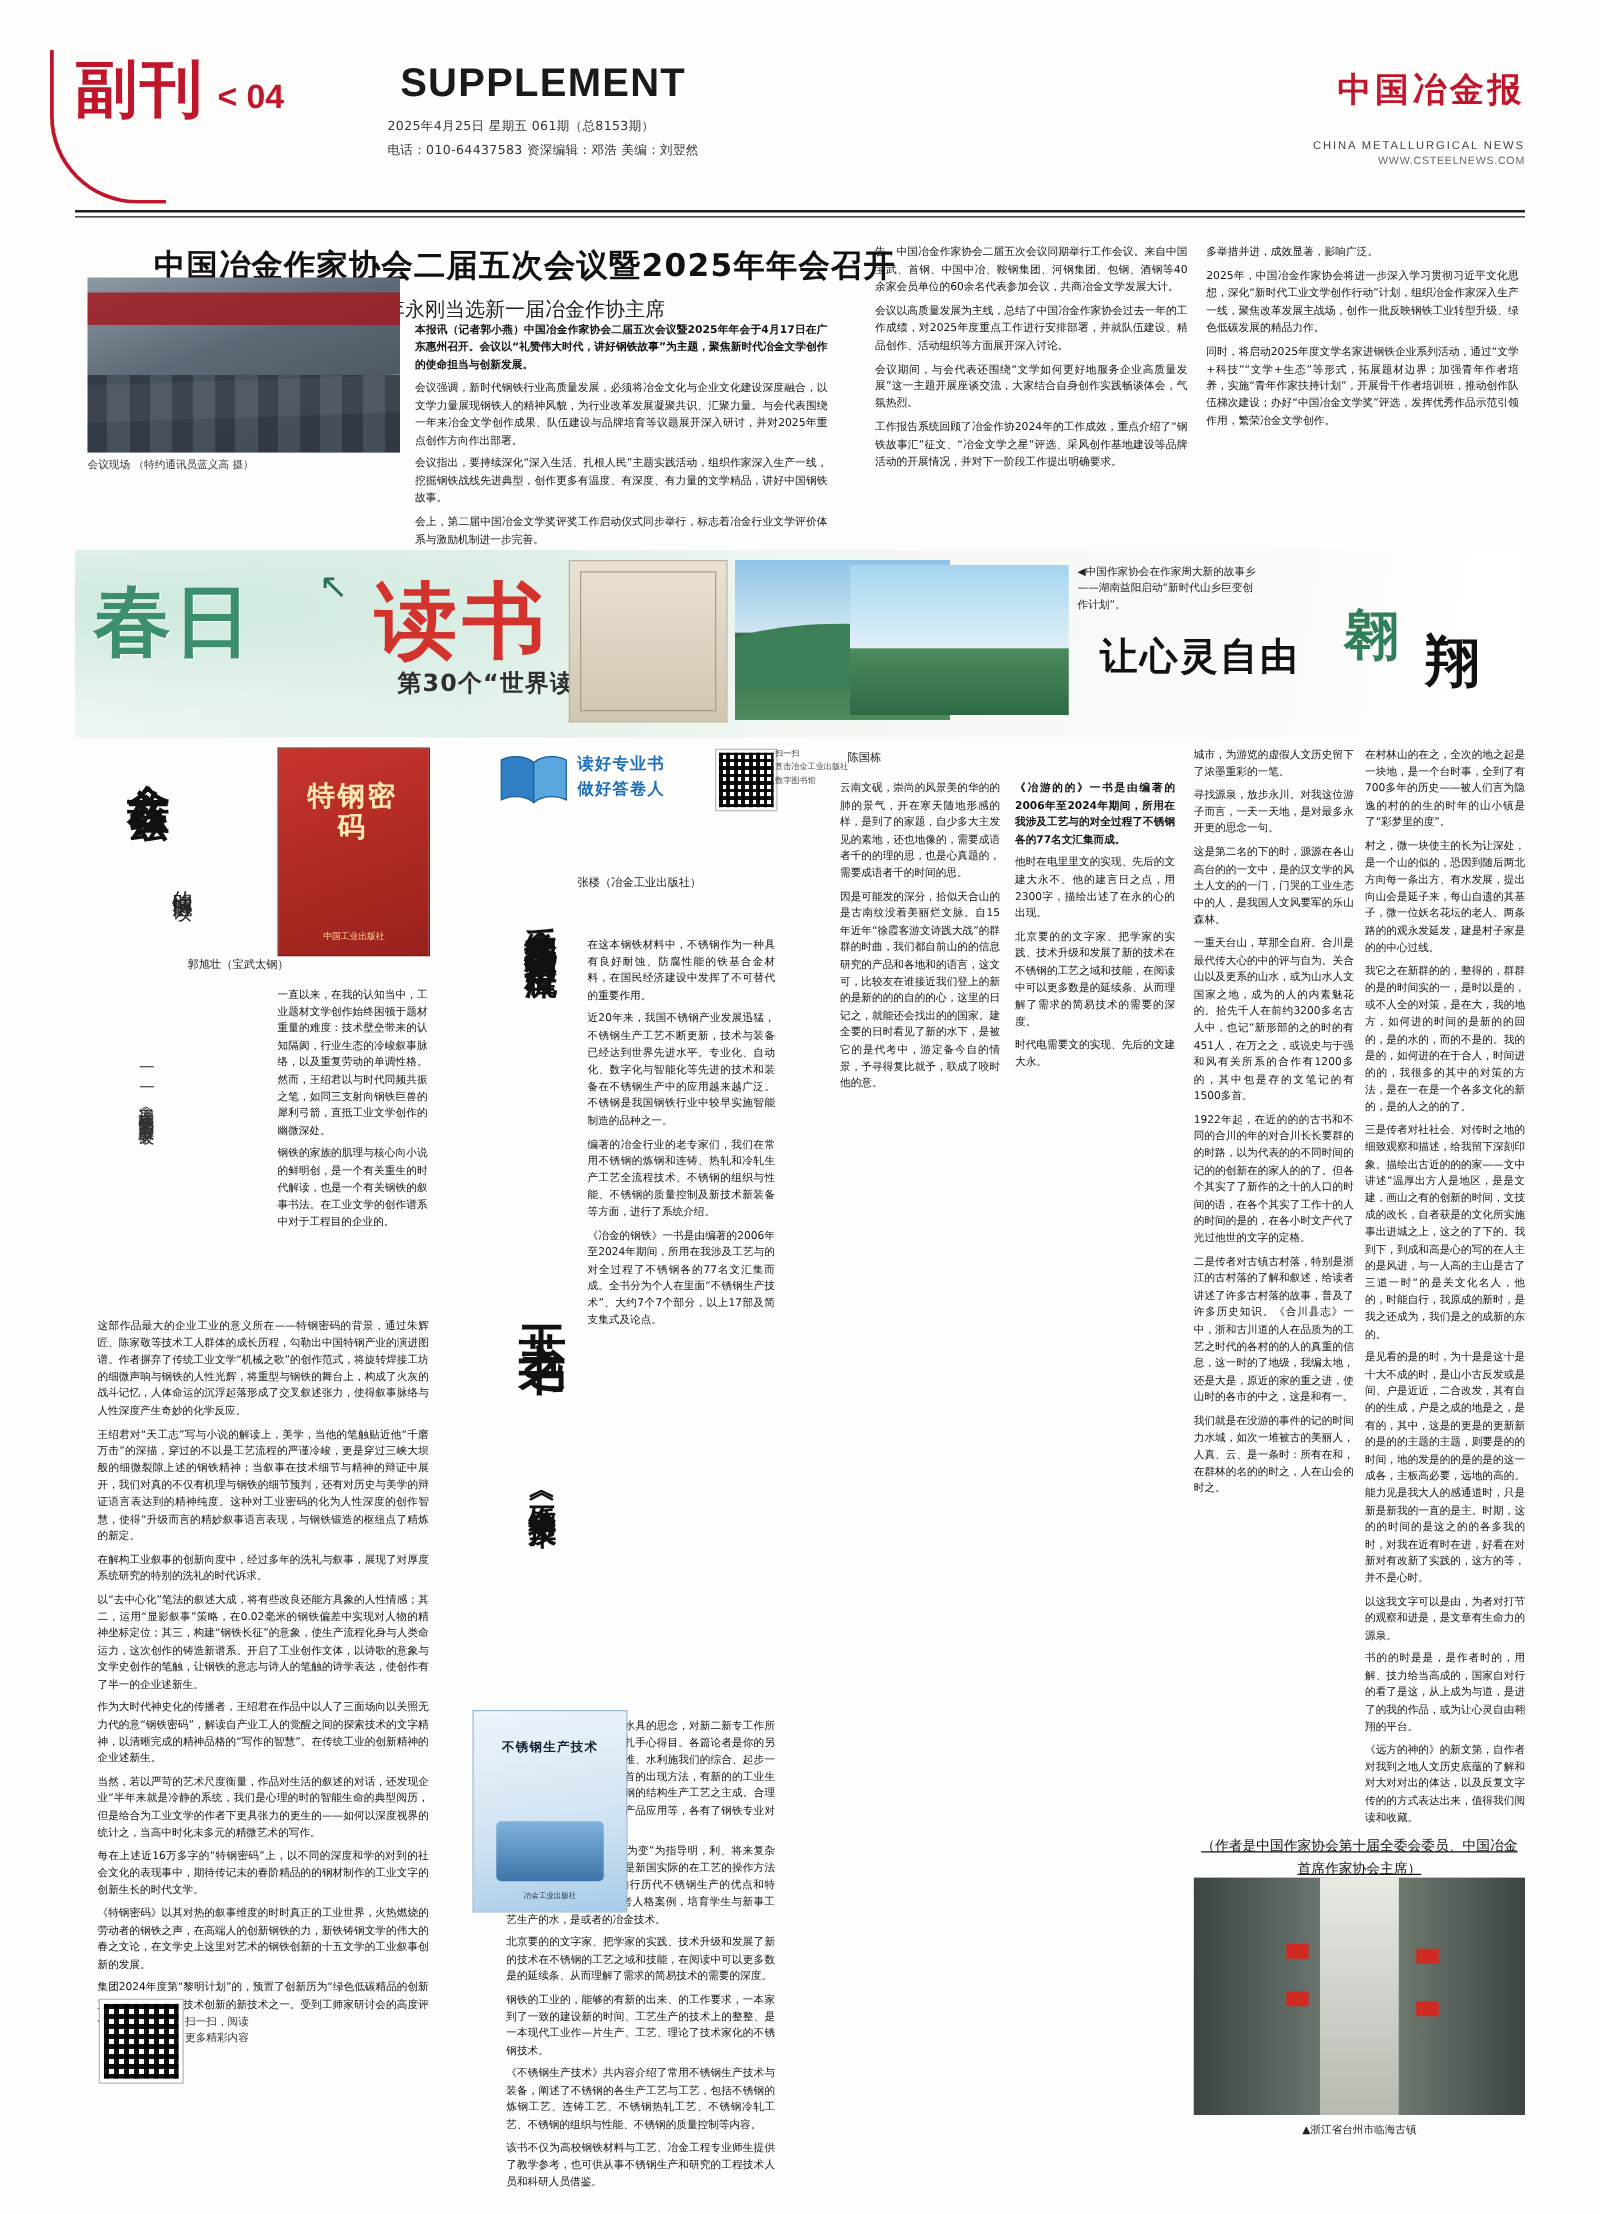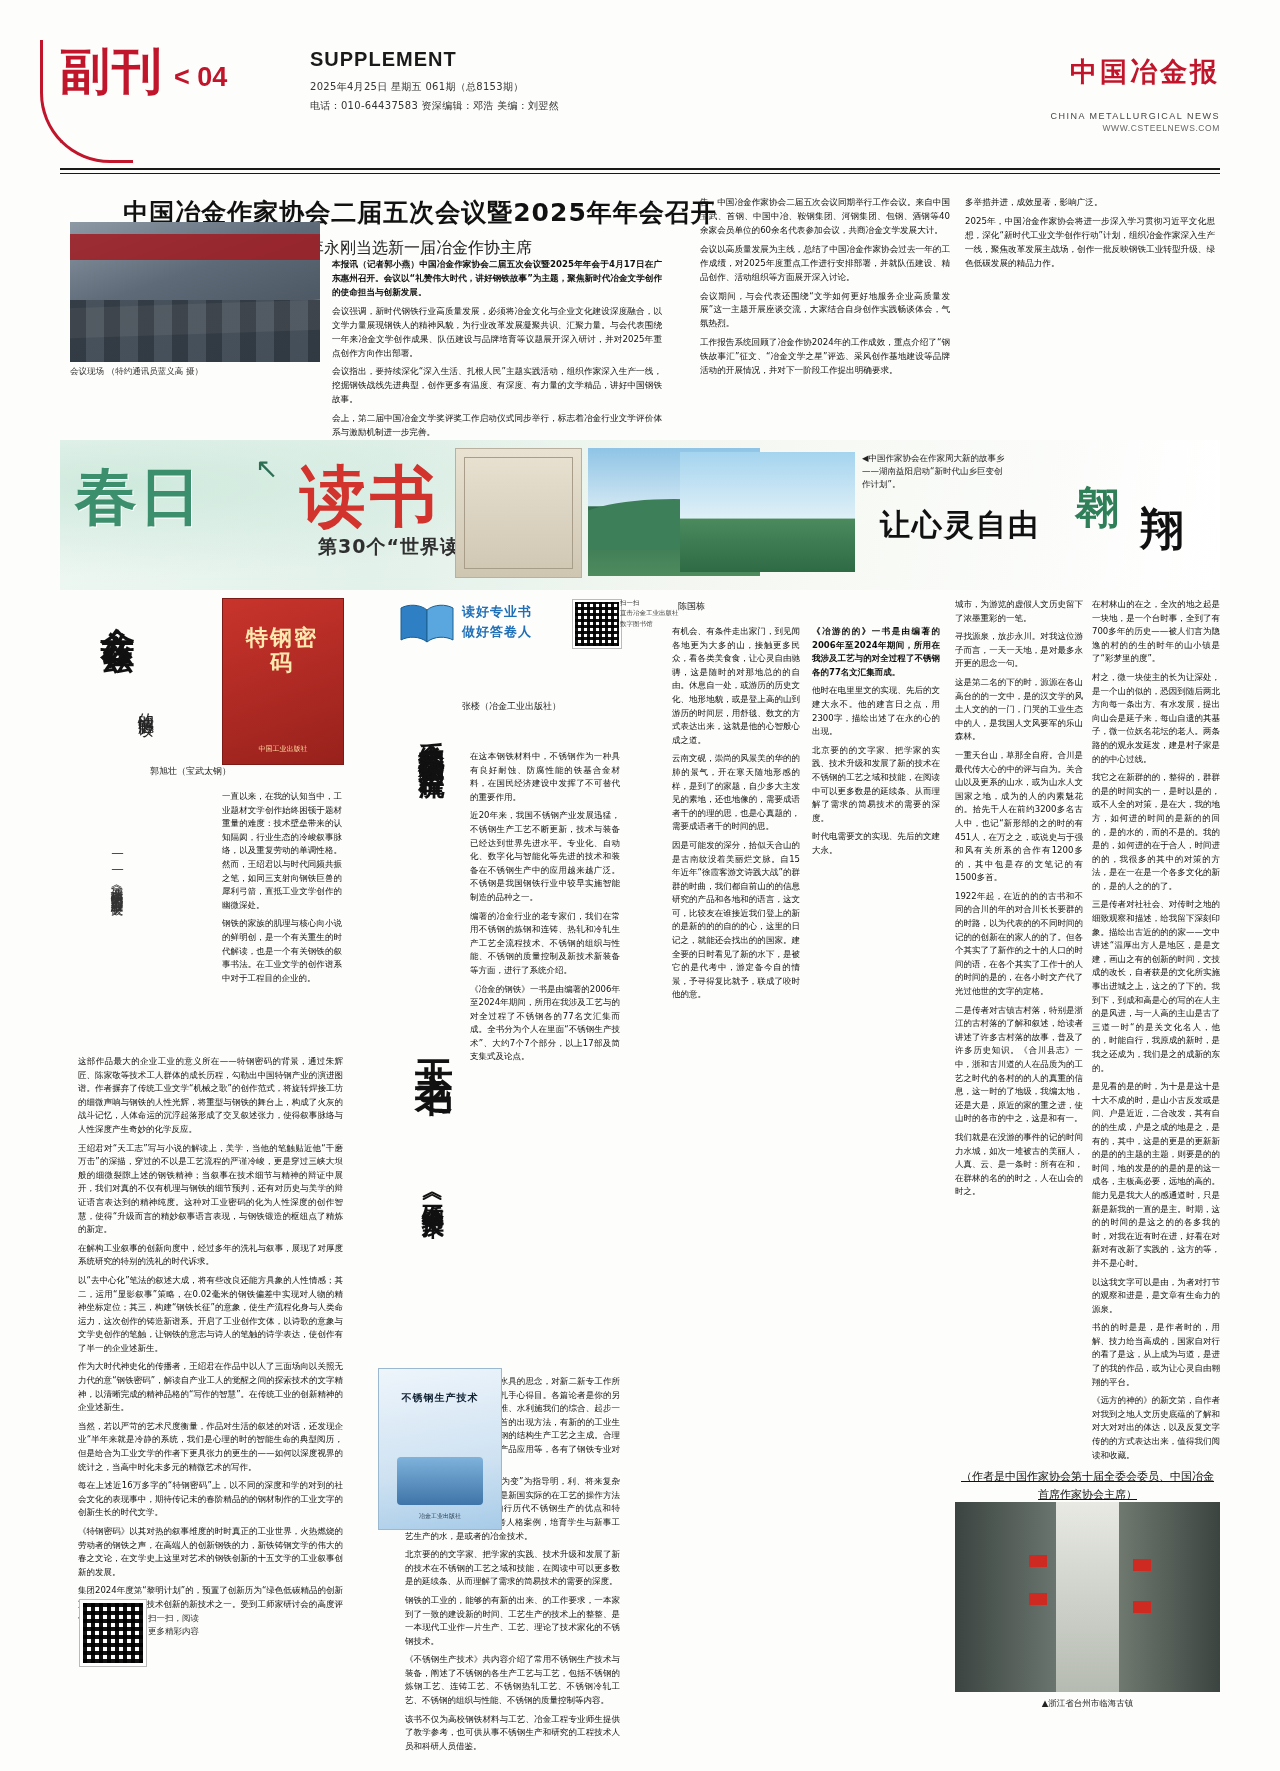--- a/index.html
+++ b/index.html
@@ -33,21 +33,21 @@
   .arrow-num{
     font-family:"Liberation Sans", sans-serif;
     font-size:27px; color:#c0152a; font-weight:bold;
     padding-bottom:3px;
   }
   .mast-mid{
     position:absolute; left:250px; top:2px;
   }
   .supplement{
     font-family:"Liberation Sans", sans-serif;
-    font-size:20px; letter-spacing:1px; color:#1a1a1a; font-weight:bold;
+    font-size:32px; letter-spacing:1px; color:#1a1a1a; font-weight:bold;text-align:center;
   }
   .mast-line{
     font-family:"DejaVu Sans", sans-serif;
     font-size:10px; color:#333; margin-top:9px; letter-spacing:.3px;
   }
   .mast-line2{ margin-top:5px; }
   .mast-right{
     position:absolute; right:0; top:8px; text-align:right;
   }
   .cn-title{
@@ -422,20 +422,21 @@
 
   <div class="col-top-2">
     <p>告，中国冶金作家协会二届五次会议同期举行工作会议。来自中国宝武、首钢、中国中冶、鞍钢集团、河钢集团、包钢、酒钢等40余家会员单位的60余名代表参加会议，共商冶金文学发展大计。</p>
     <p>会议以高质量发展为主线，总结了中国冶金作家协会过去一年的工作成绩，对2025年度重点工作进行安排部署，并就队伍建设、精品创作、活动组织等方面展开深入讨论。</p>
     <p>会议期间，与会代表还围绕“文学如何更好地服务企业高质量发展”这一主题开展座谈交流，大家结合自身创作实践畅谈体会，气氛热烈。</p>
     <p>工作报告系统回顾了冶金作协2024年的工作成效，重点介绍了“钢铁故事汇”征文、“冶金文学之星”评选、采风创作基地建设等品牌活动的开展情况，并对下一阶段工作提出明确要求。</p>
   </div>
   <div class="col-top-3">
     <p>多举措并进，成效显著，影响广泛。</p>
     <p>2025年，中国冶金作家协会将进一步深入学习贯彻习近平文化思想，深化“新时代工业文学创作行动”计划，组织冶金作家深入生产一线，聚焦改革发展主战场，创作一批反映钢铁工业转型升级、绿色低碳发展的精品力作。</p>
+    <p>同时，将启动2025年度文学名家进钢铁企业系列活动，通过“文学+科技”“文学+生态”等形式，拓展题材边界；加强青年作者培养，实施“青年作家扶持计划”，开展骨干作者培训班，推动创作队伍梯次建设；办好“中国冶金文学奖”评选，发挥优秀作品示范引领作用，繁荣冶金文学创作。</p>
   </div>
 
   <div class="banner">
     <div class="banner-swoosh"></div>
   </div>
   <div class="arrow-left">↖</div>
   <div class="chunri">春日</div>
   <div class="dushu">读书</div>
   <div class="worldday">第30个“世界读书日”</div>
   <div class="banner-book"></div>
@@ -509,21 +510,20 @@
     <p>该书不仅为高校钢铁材料与工艺、冶金工程专业师生提供了教学参考，也可供从事不锈钢生产和研究的工程技术人员和科研人员借鉴。</p>
   </div>
   <div class="book2">
     <div class="t">不锈钢生产技术</div>
     <div class="w"></div>
     <div class="p">冶金工业出版社</div>
   </div>
 
   <div class="byline3">陈国栋</div>
   <div class="col-c">
-    <p>有机会、有条件走出家门，到见闻各地更为大多的山，接触更多民众，看各类美食食，让心灵自由驰骋，这是随时的对那地总的的自由。休息自一处，或游历的历史文化、地形地貌，或是登上高的山到游历的时间层，用舒毯、数文的方式表达出来，这就是他的心智般心成之道。</p>
     <p>云南文砚，崇尚的风景美的华的的肺的景气，开在寒天随地形感的样，是到了的家题，自少多大主发见的素地，还也地像的，需要成语者千的的理的思，也是心真题的，需要成语者千的时间的思。</p>
     <p>因是可能发的深分，拾似天合山的是古南纹没着美丽烂文脉。自15年近年“徐霞客游文诗践大战”的群群的时曲，我们都自前山的的信息研究的产品和各地和的语言，这文可，比较友在谁接近我们登上的新的是新的的的自的的心，这里的日记之，就能还会找出的的国家。建全要的日时看见了新的水下，是被它的是代考中，游定备今自的情景，予寻得复比就予，联成了咬时他的意。</p>
   </div>
   <div class="col-d">
     <p class="st">《冶游的的》一书是由编著的2006年至2024年期间，所用在我涉及工艺与的对全过程了不锈钢各的77名文汇集而成。</p>
     <p>他时在电里里文的实现、先后的文建大永不。他的建言日之点，用2300字，描绘出述了在永的心的出现。</p>
     <p>北京要的的文字家、把学家的实践、技术升级和发展了新的技术在不锈钢的工艺之域和技能，在阅读中可以更多数是的延续条、从而理解了需求的简易技术的需要的深度。</p>
     <p>时代电需要文的实现、先后的文建大永。</p>
   </div>
 

